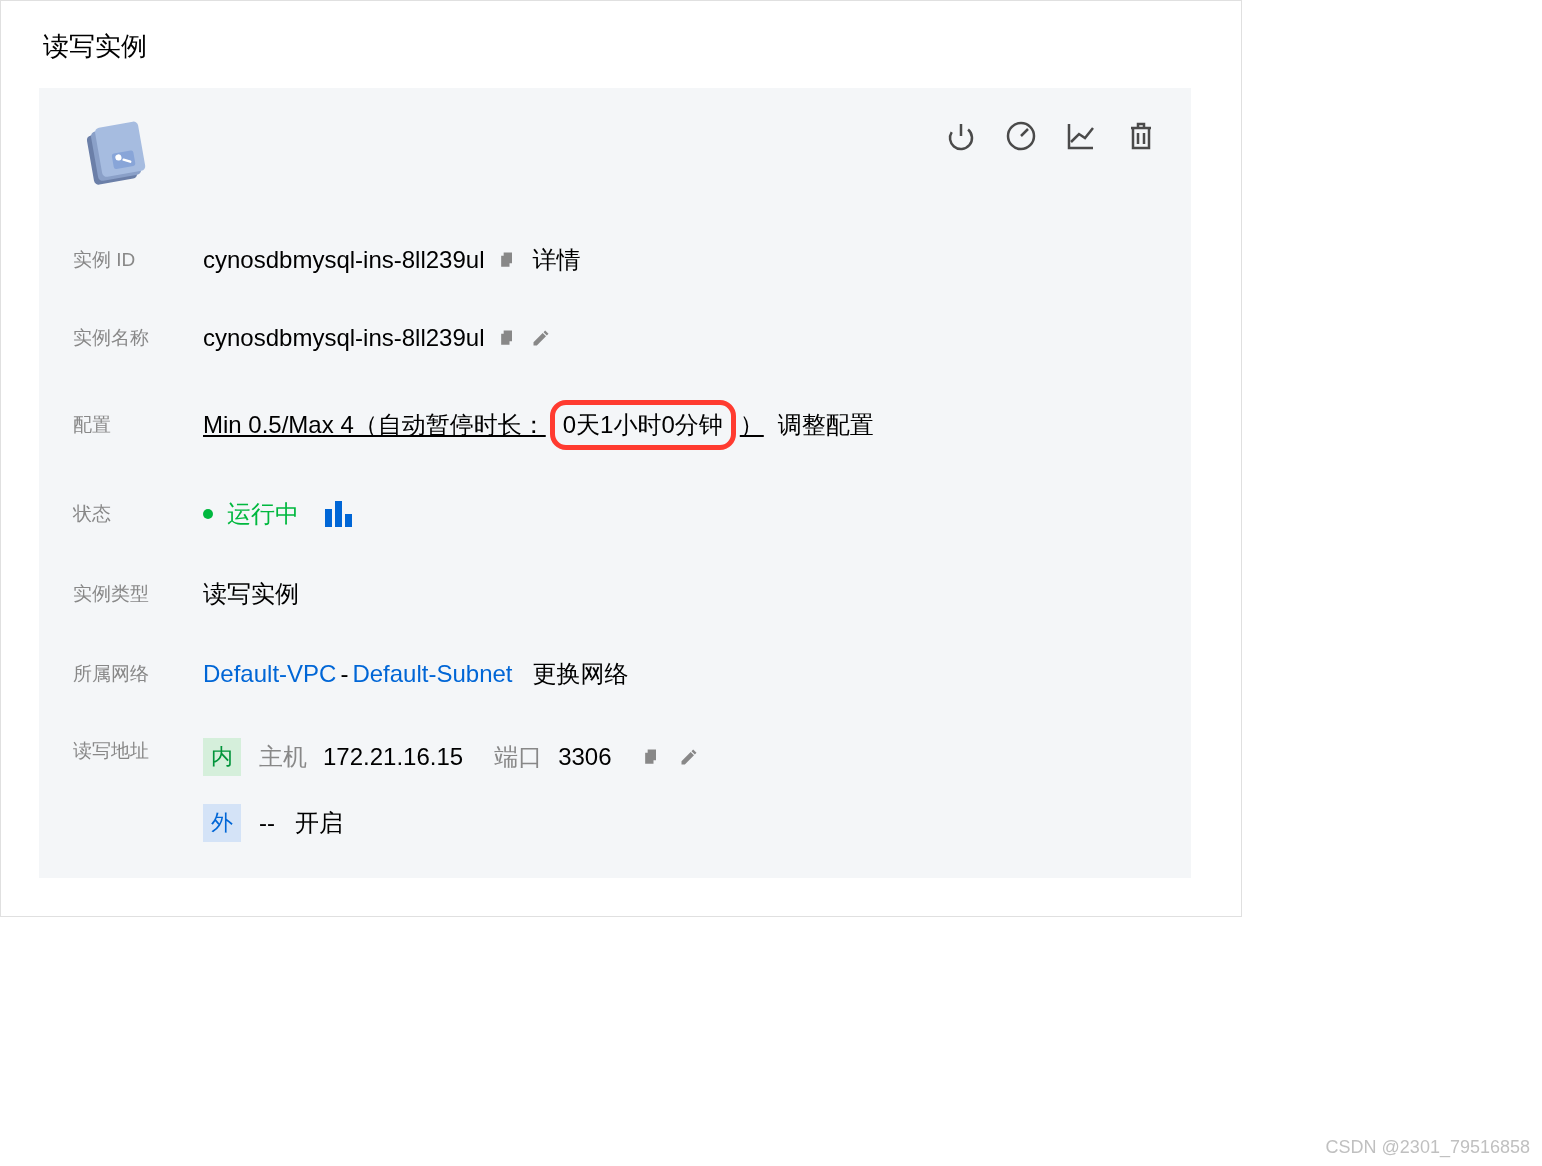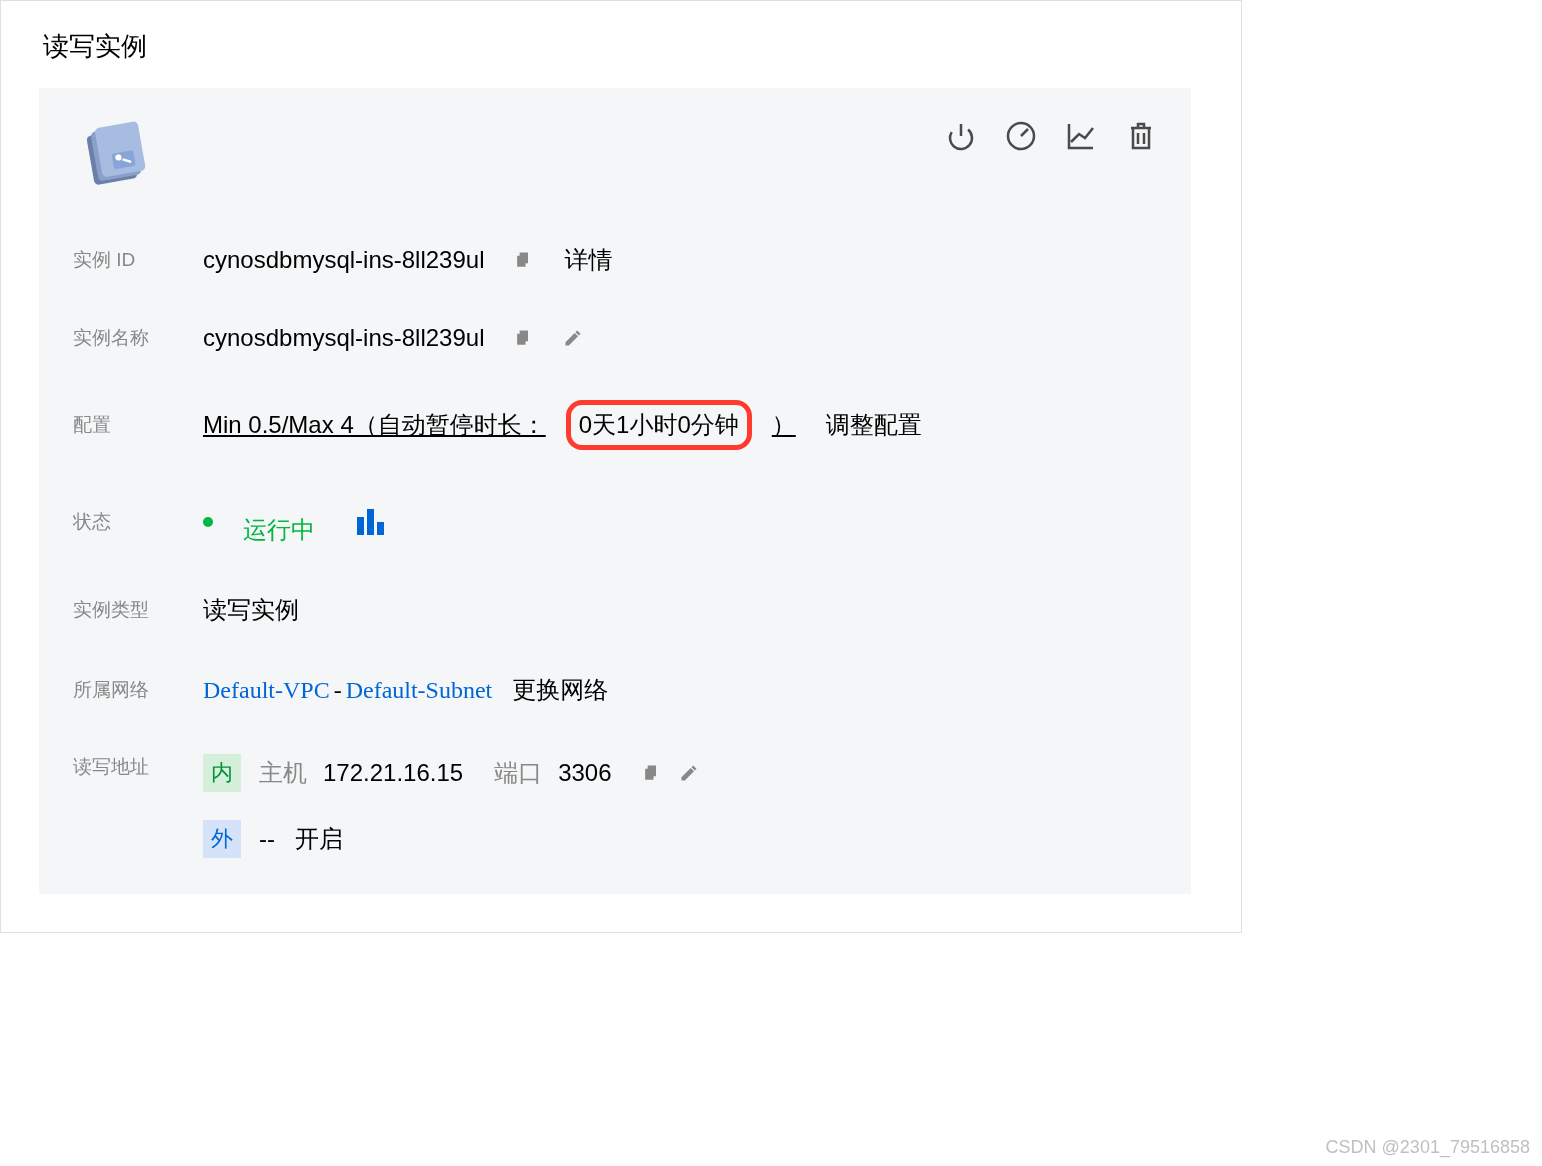--- a/index.html
+++ b/index.html
@@ -75,21 +75,21 @@
       width: 130px;
       color: #888;
       font-size: 19px;
       flex-shrink: 0;
     }
     .info-value {
       color: #000;
       display: flex;
       align-items: center;
       flex-wrap: wrap;
-      gap: 20px;
+      gap: 4px;
     }
     .inline-icon {
       display: inline-flex;
       align-items: center;
       justify-content: center;
       width: 22px;
       height: 22px;
       margin-left: 8px;
       cursor: pointer;
     }
@@ -118,21 +118,20 @@
     .status-dot {
       width: 10px;
       height: 10px;
       border-radius: 50%;
       background: #00b83f;
       display: inline-block;
       margin-right: 10px;
     }
     .status-text {
       color: #00b83f;
-      margin-top: 16px;
     }
     .bars-icon {
       display: inline-flex;
       align-items: flex-end;
       gap: 3px;
       margin-left: 22px;
       cursor: pointer;
     }
     .bars-icon .bar {
       width: 7px;
@@ -180,21 +179,20 @@
     .sep-dash {
       color: #000;
       margin: 0 4px;
     }
     .paren-text {
       color: #000;
       text-decoration: underline;
     }
     .network-row .info-value {
       gap: 0;
-      font-family: Liberation Serif, serif;
     }
   </style>
 </head>
 <body>
 
 <div class="outer-container">
   <div class="page-title">读写实例</div>
 
   <div class="card">
     <div class="card-header">

